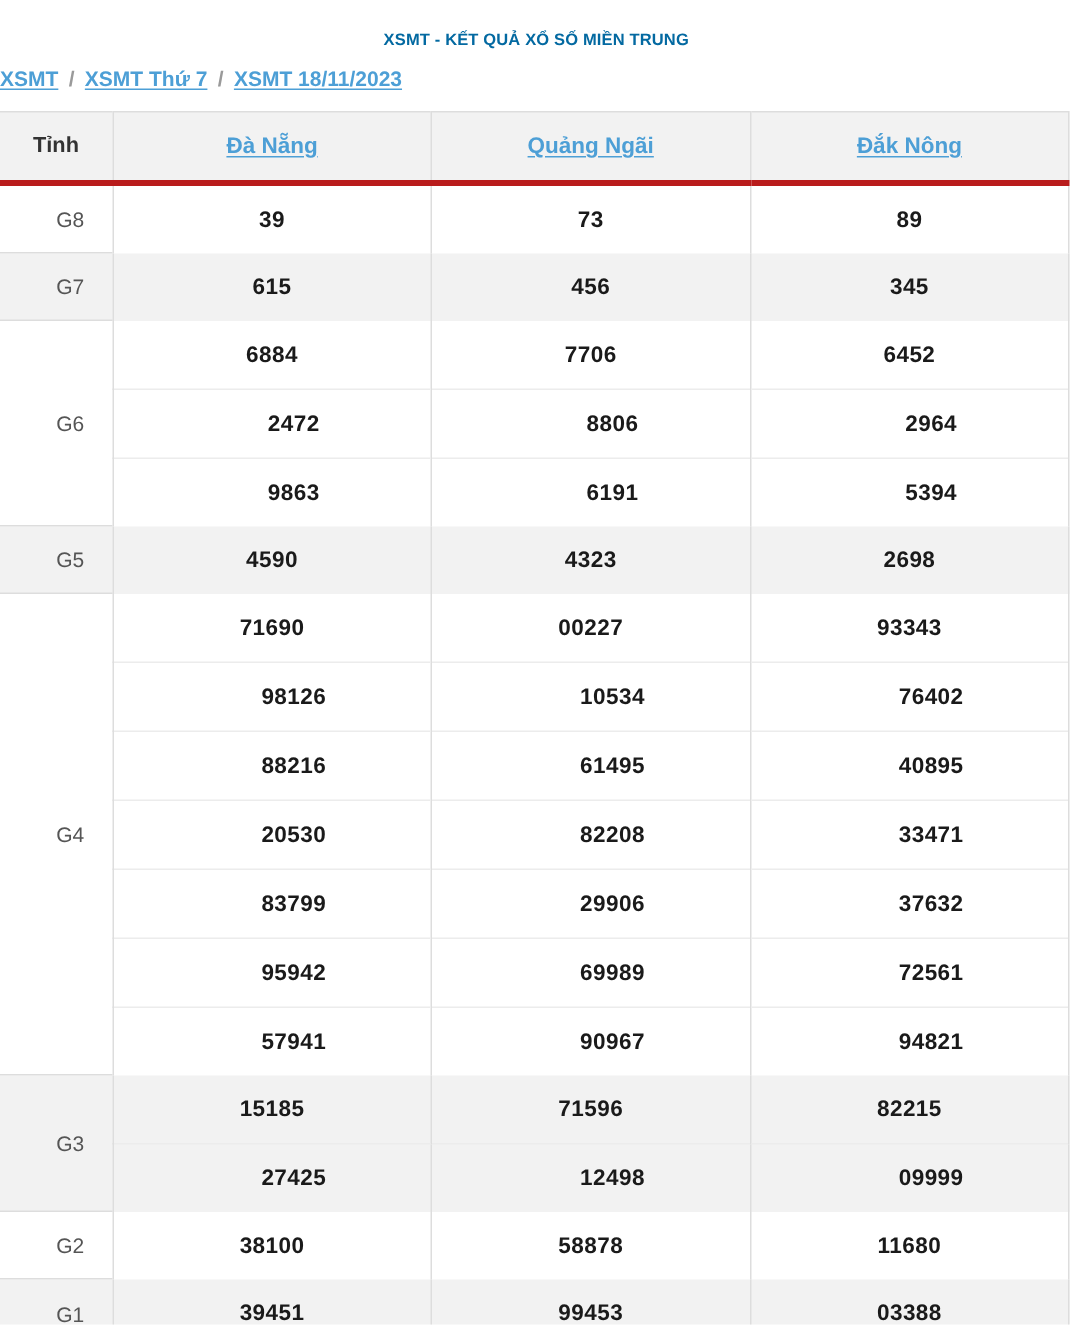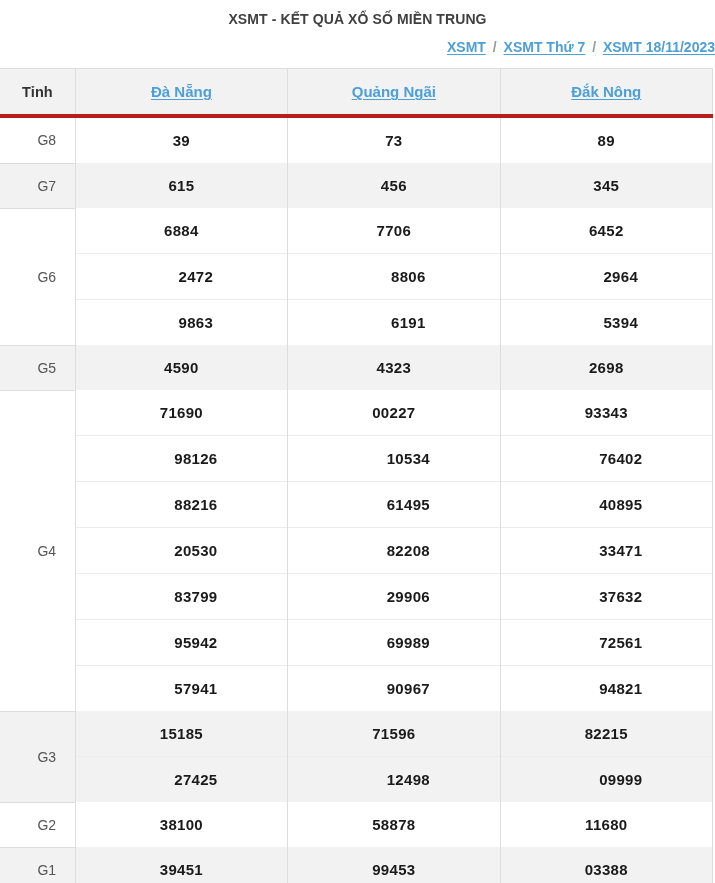--- a/index.html
+++ b/index.html
@@ -16,29 +16,29 @@
   }
 
   .page {
     width: 715px;
     box-sizing: border-box;
   }
 
   
   .title {
     text-align: center;
-    color: #404040;
-    font-size: 14px;
+    color: #0369a1;
+    font-size: 11px;
     font-weight: 700;
     letter-spacing: 0.1px;
-    padding: 10px 0 0 0;
+    padding: 20px 0 0 0;
     line-height: 1.4;
   }
   .breadcrumb {
-    text-align: right;
+    text-align: left;
     font-size: 14px;
     font-weight: 700;
     padding: 8px 0 11px 0;
     line-height: 1.4;
   }
   .breadcrumb a {
     color: #4d9fd6;
     text-decoration: underline;
     text-underline-offset: 2px;
   }

